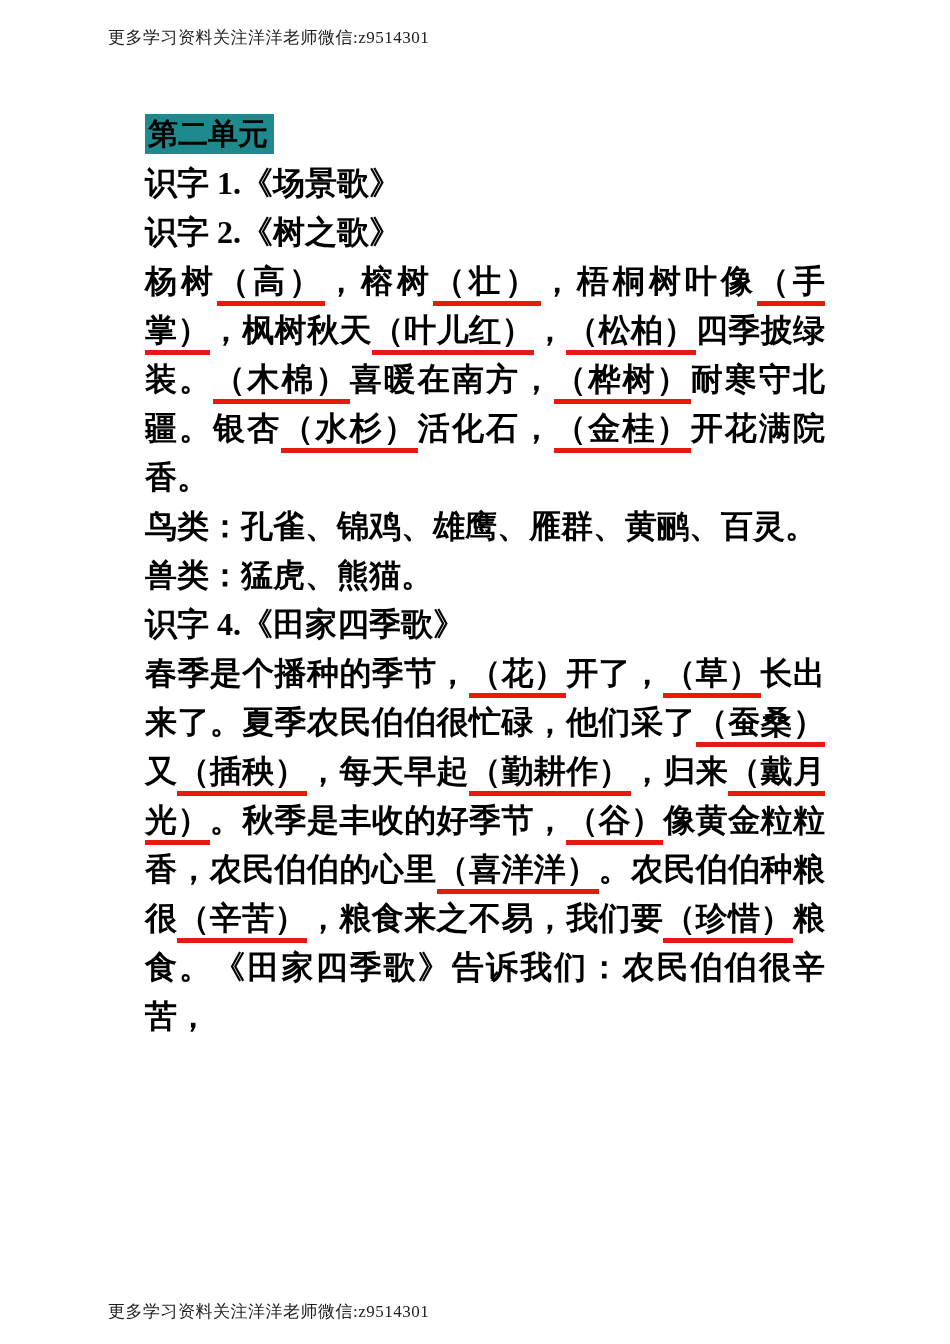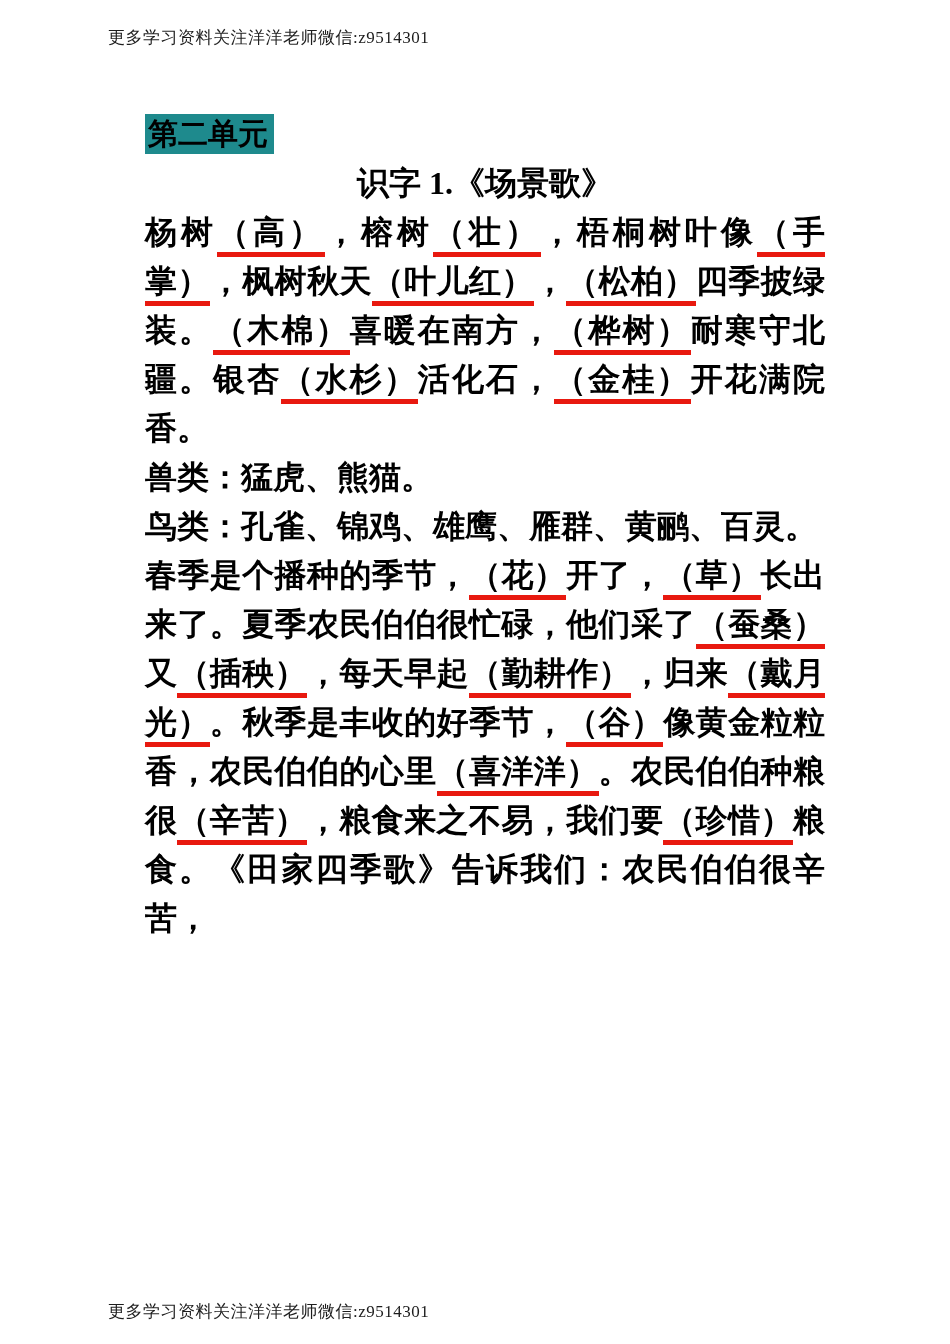--- a/index.html
+++ b/index.html
@@ -40,21 +40,21 @@
     color: var(--text, #000000);
     font-size: 30px;
     font-weight: 700;
     line-height: 39px;
     padding: 0 6px 1px 3px;
     vertical-align: top;
     margin-top: 4px;
   }
   .heading {
     line-height: 49px;
-    text-align: center;
+    text-align: left;
   }
   .para {
     margin: 0;
     text-align: justify;
     text-justify: inter-ideograph;
   }
   .seg { border-bottom: 0 none; }
   .answer {
     border-bottom: 5px solid var(--underline, #e8190f);
     padding-bottom: 2px;
@@ -64,20 +64,22 @@
 <body>
 
 <div class="note header">更多学习资料关注洋洋老师微信:z9514301</div>
 
 <div class="doc">
   <div class="title-line">
     <span class="unit-title">第二单元</span>
   </div>
   <div id="blocks-host">
       <div class="heading">识字 1.《场景歌》</div>
+      <div class="heading">识字 2.《树之歌》</div>
       <p class="para"><span class="seg">杨树</span><span class="seg answer">（高）</span><span class="seg">，榕树</span><span class="seg answer">（壮）</span><span class="seg">，梧桐树叶像</span><span class="seg answer">（手掌）</span><span class="seg">，枫树秋天</span><span class="seg answer">（叶儿红）</span><span class="seg">，</span><span class="seg answer">（松柏）</span><span class="seg">四季披绿装。</span><span class="seg answer">（木棉）</span><span class="seg">喜暖在南方，</span><span class="seg answer">（桦树）</span><span class="seg">耐寒守北疆。银杏</span><span class="seg answer">（水杉）</span><span class="seg">活化石，</span><span class="seg answer">（金桂）</span><span class="seg">开花满院香。</span></p>
+      <p class="para"><span class="seg">鸟类：孔雀、锦鸡、雄鹰、雁群、黄鹂、百灵。</span></p>
       <p class="para"><span class="seg">兽类：猛虎、熊猫。</span></p>
-      <p class="para"><span class="seg">鸟类：孔雀、锦鸡、雄鹰、雁群、黄鹂、百灵。</span></p>
+      <div class="heading">识字 4.《田家四季歌》</div>
       <p class="para"><span class="seg">春季是个播种的季节，</span><span class="seg answer">（花）</span><span class="seg">开了，</span><span class="seg answer">（草）</span><span class="seg">长出来了。夏季农民伯伯很忙碌，他们采了</span><span class="seg answer">（蚕桑）</span><span class="seg">又</span><span class="seg answer">（插秧）</span><span class="seg">，每天早起</span><span class="seg answer">（勤耕作）</span><span class="seg">，归来</span><span class="seg answer">（戴月光）</span><span class="seg">。秋季是丰收的好季节，</span><span class="seg answer">（谷）</span><span class="seg">像黄金粒粒香，农民伯伯的心里</span><span class="seg answer">（喜洋洋）</span><span class="seg">。农民伯伯种粮很</span><span class="seg answer">（辛苦）</span><span class="seg">，粮食来之不易，我们要</span><span class="seg answer">（珍惜）</span><span class="seg">粮食。《田家四季歌》告诉我们：农民伯伯很辛苦，</span></p>
     </div>
 </div>
 
 <div class="note footer">更多学习资料关注洋洋老师微信:z9514301</div>
 
 </body></html>

